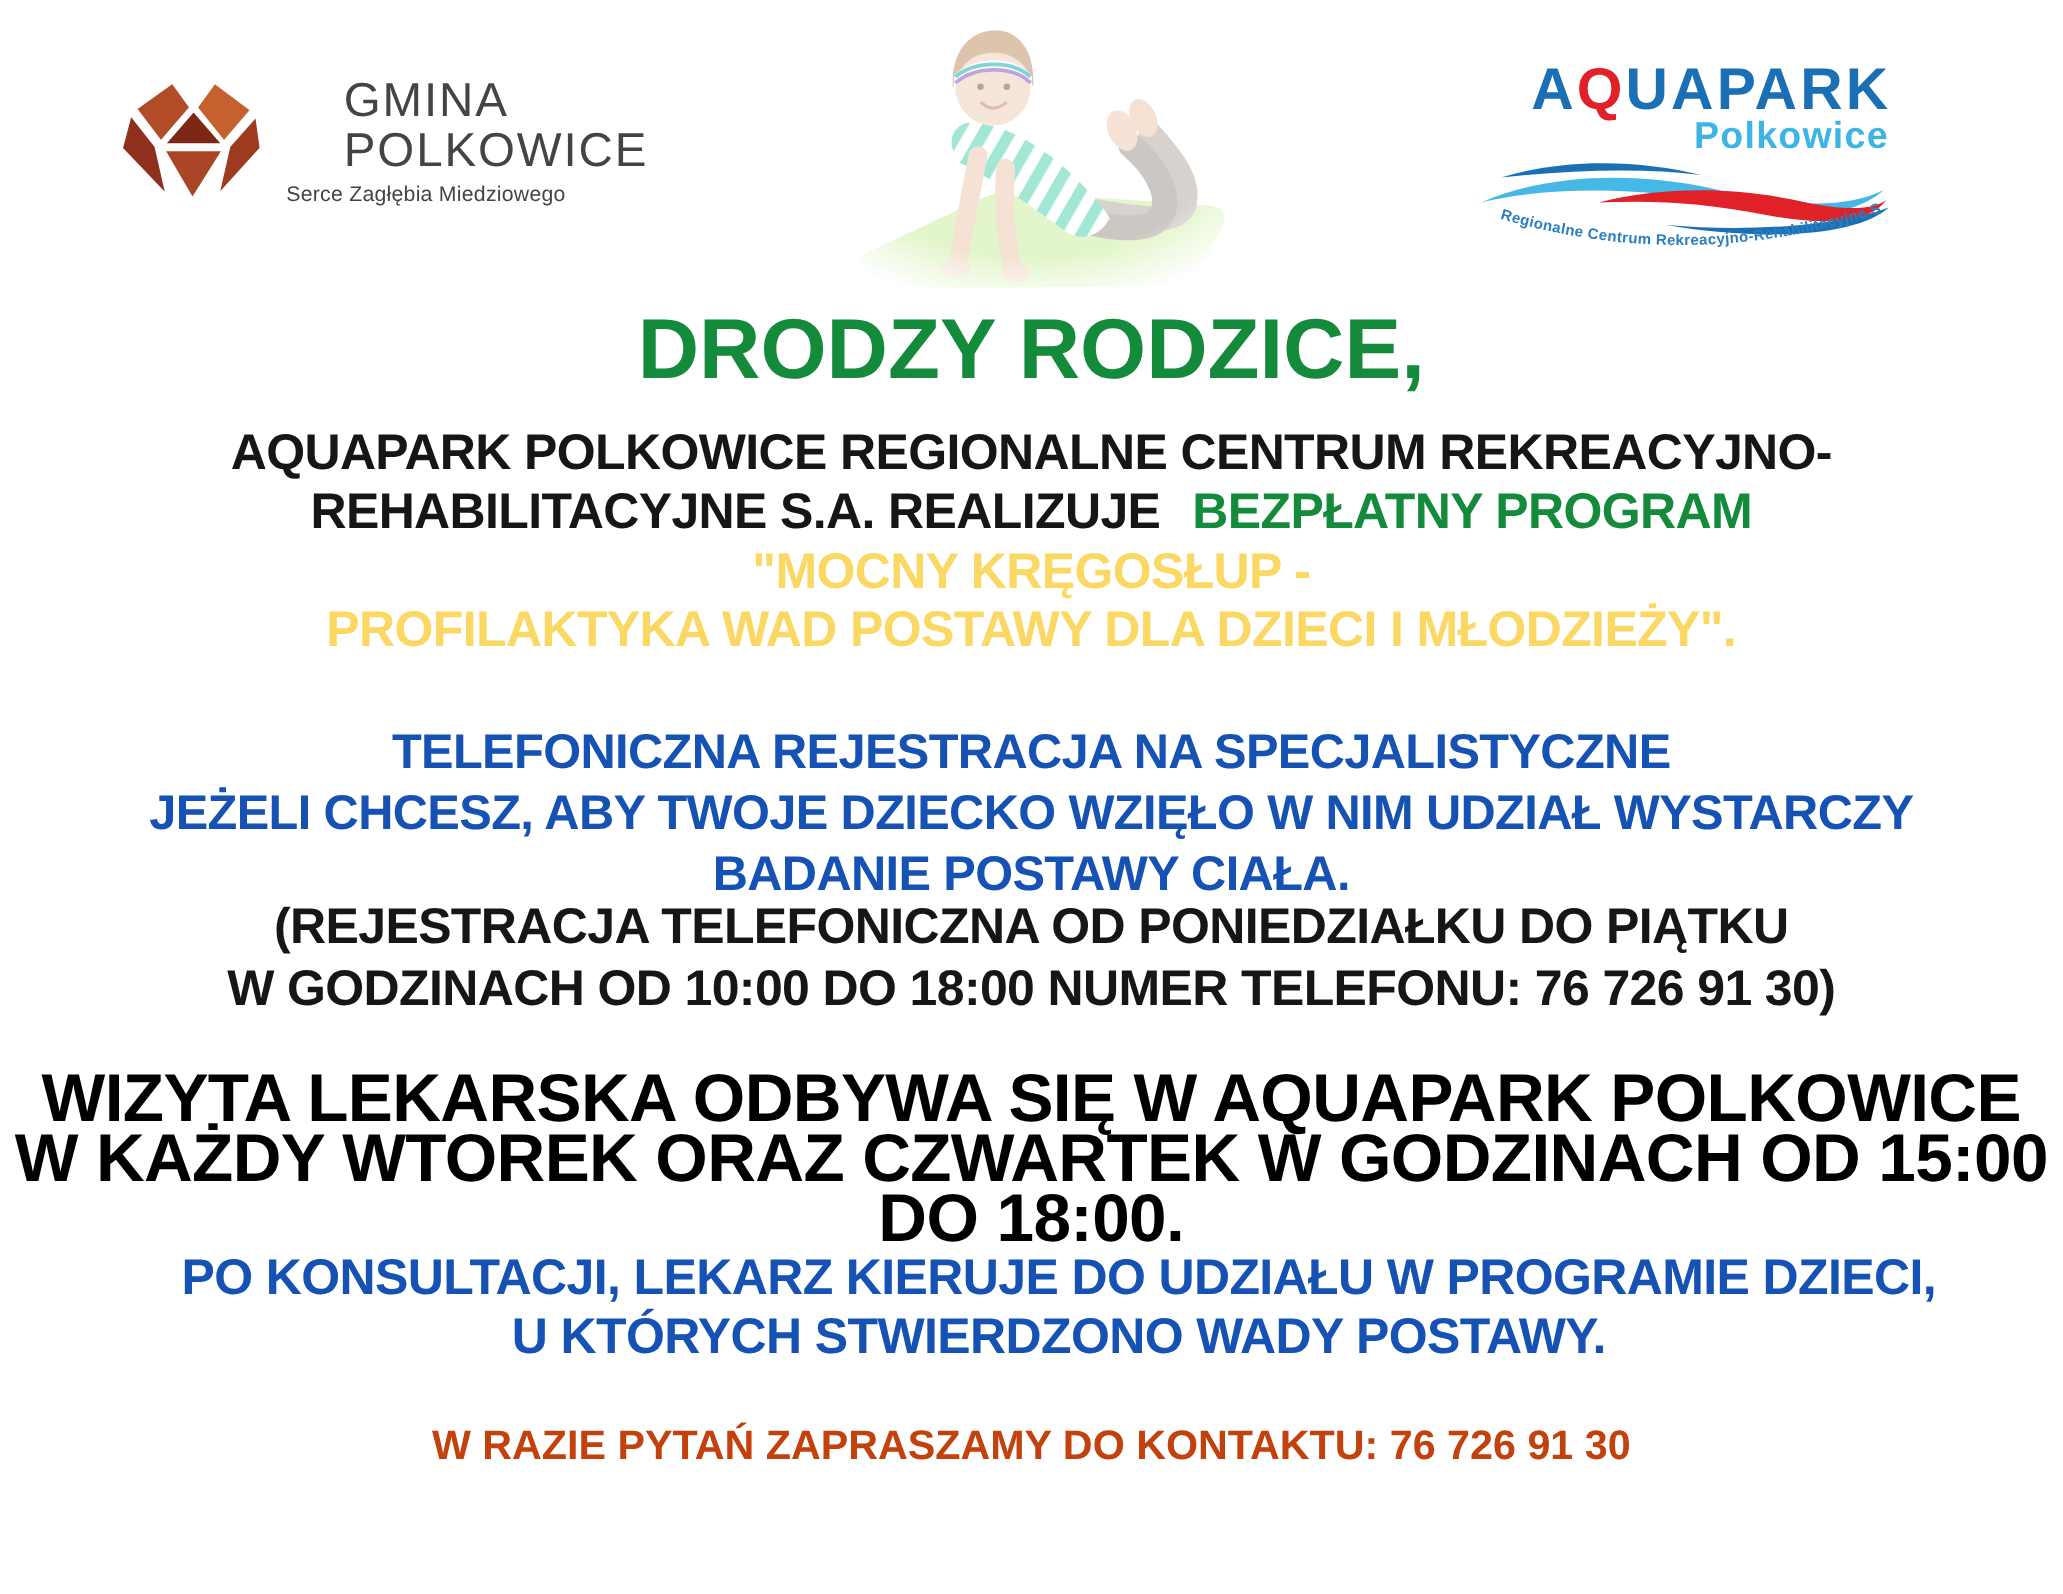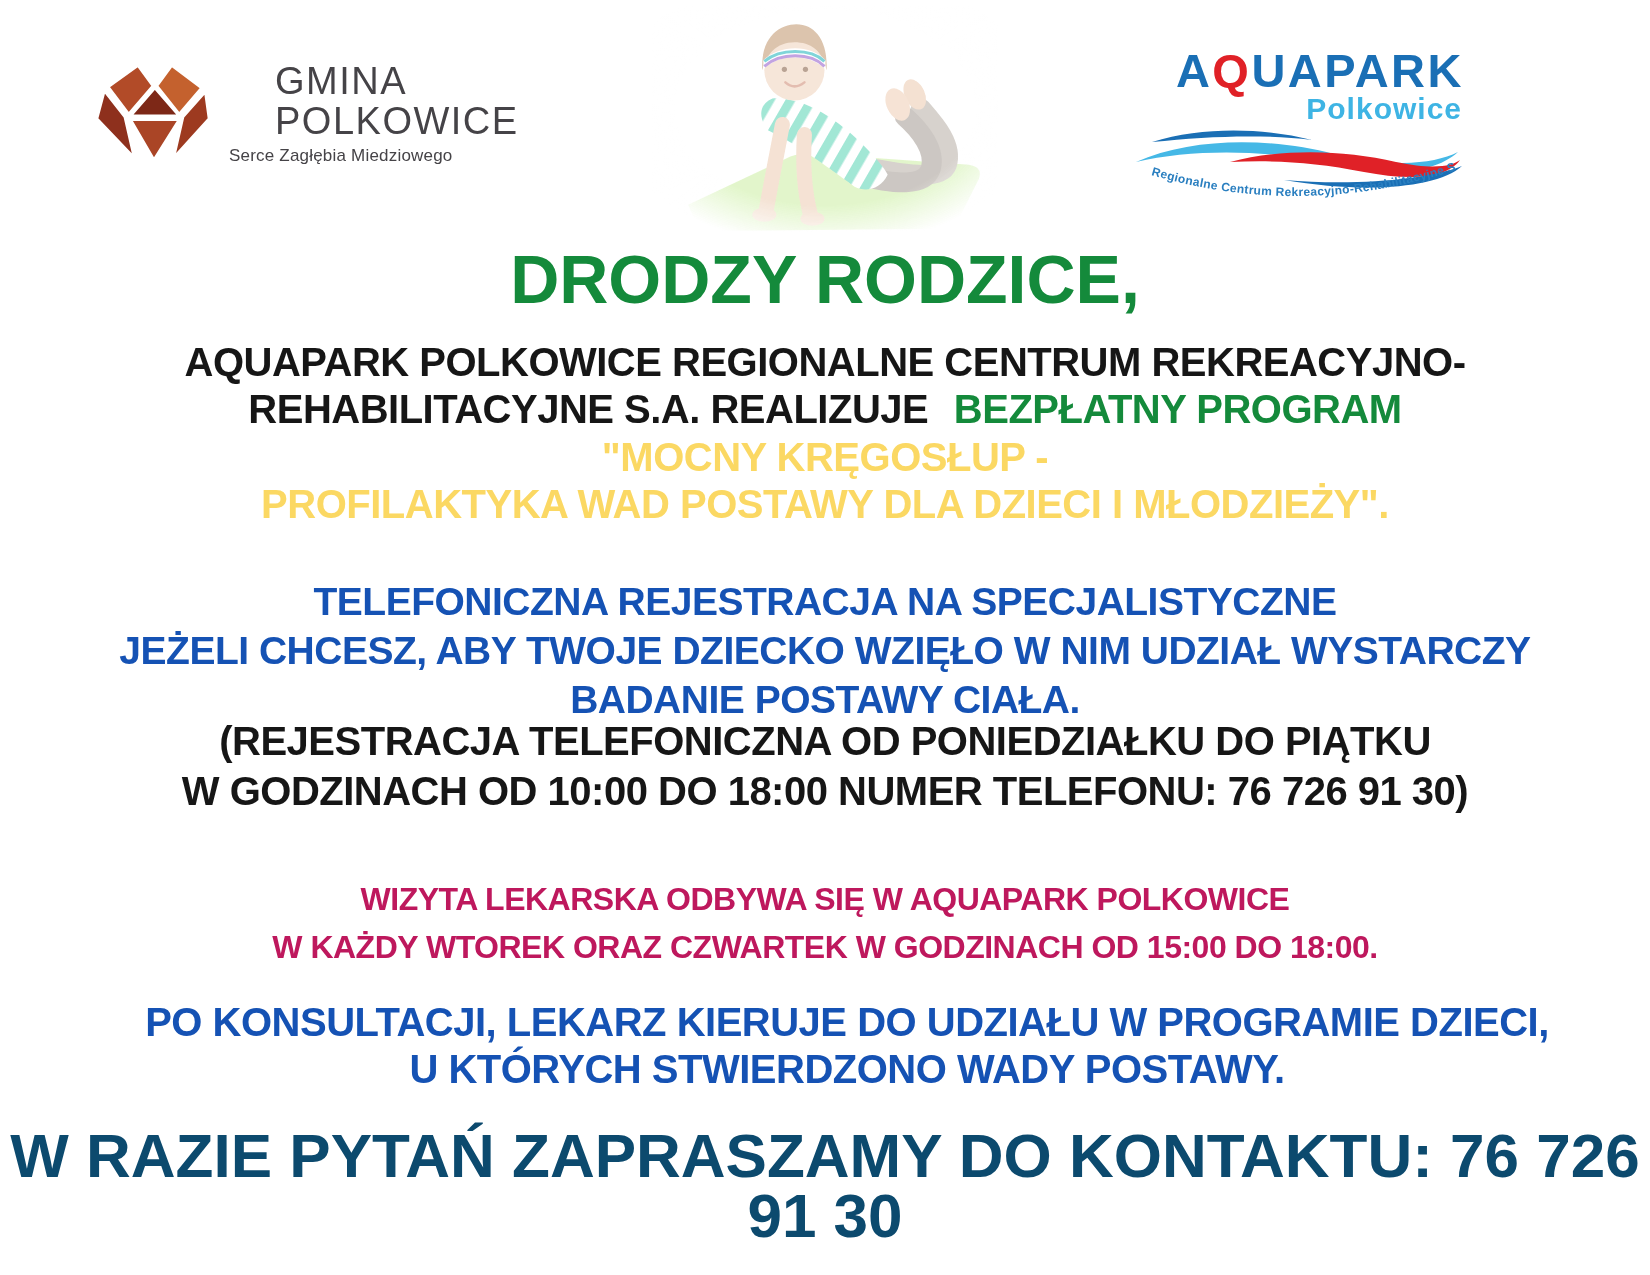--- a/index.html
+++ b/index.html
@@ -9,39 +9,39 @@
   
   .gmina-logo{position:absolute;left:95px;top:60px;display:flex;align-items:center;}
   .gmina-heart{width:116px;height:110px;flex:0 0 auto;}
   .gmina-text{margin-left:18px;color:#454347;}
   .gmina-line{font-size:38px;line-height:40px;font-weight:400;letter-spacing:1.5px;margin-left:46px;}
   .gmina-tagline{font-size:17px;line-height:26px;font-weight:400;margin-top:2px;letter-spacing:.2px;}
 
   .child-photo{position:absolute;left:652px;top:6px;width:346px;height:226px;opacity:.82;}
   .child-photo svg{width:100%;height:100%;}
 
-  .aquapark-logo{position:absolute;left:1134px;top:46px;width:330px;text-align:right;}
+  .aquapark-logo{position:absolute;left:1183px;top:46px;width:330px;text-align:right;}
   .aqua-brand{font-size:47px;line-height:50px;font-weight:700;letter-spacing:2.5px;color:#1a6fb5;}
   .aqua-brand .aqua-q{color:#e02127;}
   .aqua-sub{font-size:30px;line-height:30px;font-weight:700;color:#3eb4e4;letter-spacing:1px;margin-top:-2px;margin-right:2px;}
   .aqua-waves{width:330px;height:78px;margin-top:2px;overflow:visible;}
 
   
   .block{position:absolute;left:0;right:0;text-align:center;font-weight:700;letter-spacing:-0.5px;}
   .block .line{display:block;}
 
   .block-heading{top:240px;font-size:68px;line-height:78px;color:#148a3b;letter-spacing:0;}
   .block-intro{top:339px;font-size:40px;line-height:47px;color:#161616;}
   .block-intro .green{color:#148a3b;margin-left:15px;}
   .block-program{top:434px;font-size:40px;line-height:47px;color:#fbd863;}
   .block-blue{top:577px;font-size:39px;line-height:49px;color:#1552b4;}
   .block-reg{top:716px;font-size:40px;line-height:50px;color:#161616;}
-  .block-visit{top:855px;font-size:32px;line-height:48px;color:#be185d;margin-top:20px;}
+  .block-visit{top:855px;font-size:54px;line-height:48px;color:#000000;}
   .block-cons{top:999px;font-size:40px;line-height:47px;color:#1552b4;padding-left:44px;}
-  .block-contact{top:1126px;font-size:62px;line-height:60px;color:#0c4a6e;letter-spacing:0;}
+  .block-contact{top:1126px;font-size:33px;line-height:60px;color:#c2410c;letter-spacing:0;}
 </style>
 </head>
 <body>
 
 <div class="poster">
 
   <div class="gmina-logo">
     <svg class="gmina-heart" viewBox="0 0 124 112">
       <g stroke="#ffffff" stroke-width="3" stroke-linejoin="round">
         <polygon points="10,30 2,60 42,102 32,58" fill="#8e301d"></polygon>

